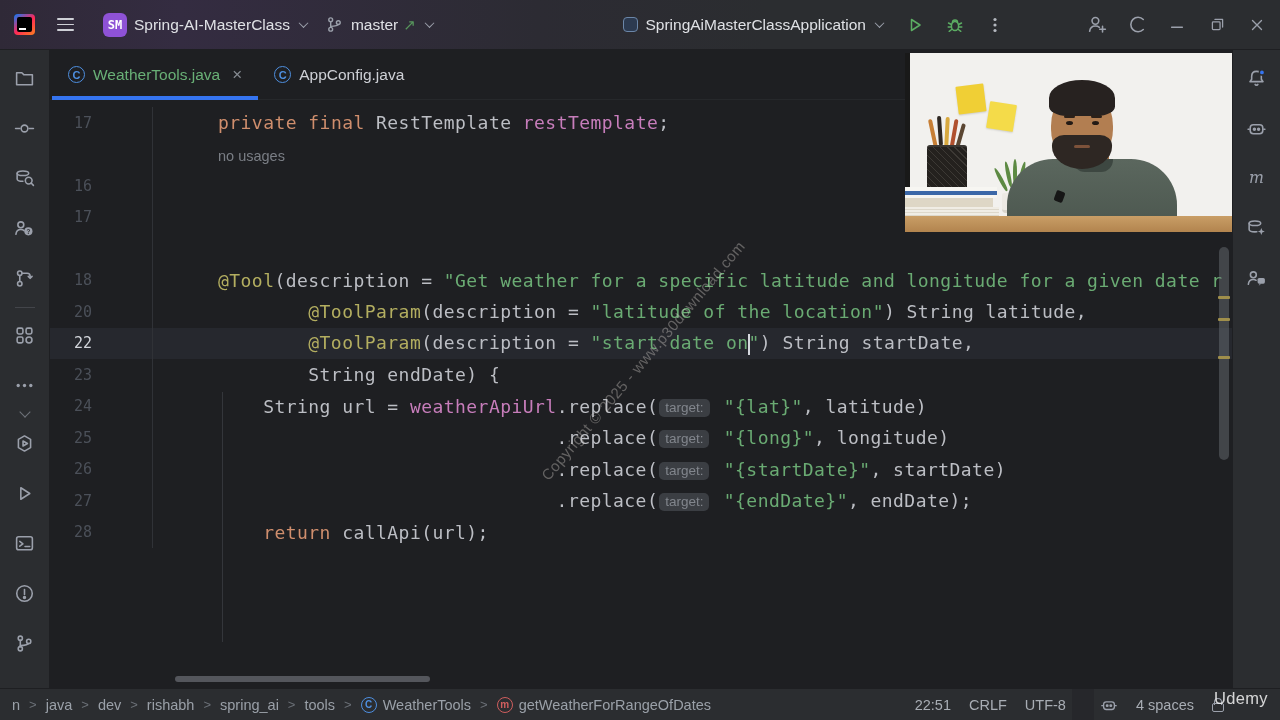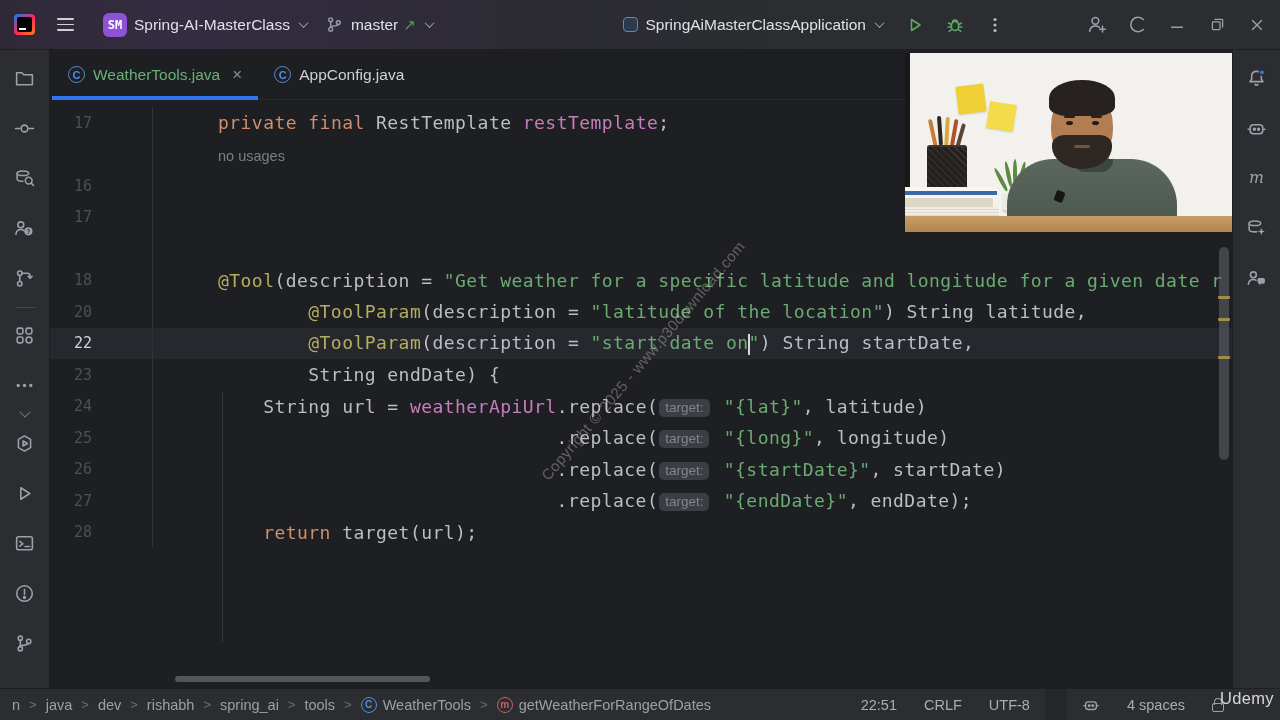--- a/index.html
+++ b/index.html
@@ -83,27 +83,27 @@
 
   
   .statusbar{height:32px;flex:none;background:#2b2d30;border-top:1px solid #1e1f22;
     display:flex;align-items:center;padding:0 10px 0 12px;font-size:14.5px;color:#9aa0a8;}
   .crumbs{display:flex;align-items:center;gap:9px;white-space:nowrap;overflow:hidden;}
   .bsep{color:#6b7077;font-size:13px;}
   .bitem{display:flex;align-items:center;gap:6px;}
   .bicon{width:16px;height:16px;border-radius:50%;border:1.5px solid #4e8fe0;color:#4e8fe0;flex:none;
     font:bold 10px "Liberation Sans",sans-serif;display:flex;align-items:center;justify-content:center;}
   .bicon.method{border-color:#cf5e5e;color:#cf5e5e;}
-  .status-right{margin-left:auto;display:flex;align-items:center;gap:27px;color:#a8adb4;}
+  .status-right{margin-left:auto;display:flex;align-items:center;gap:18px;color:#a8adb4;}
   .dark-seg{width:22px;height:32px;background:#26272b;margin:0 -12px;}
   .lockwrap{position:relative;display:flex;align-items:center;width:58px;}
   .lock{width:12px;height:9px;border:1.5px solid #9ba0ab;border-radius:2px;position:relative;margin-top:5px;}
   .lock:before{content:"";position:absolute;left:1px;top:-6px;width:6px;height:6px;border:1.5px solid #9ba0ab;
     border-bottom:none;border-radius:4px 4px 0 0;}
-  .udemy{position:absolute;left:8px;top:-9px;color:rgba(243,243,243,.85);font-weight:500;
+  .udemy{position:absolute;left:2px;top:-9px;color:rgba(243,243,243,.85);font-weight:500;
     font-size:16.5px;letter-spacing:.3px;font-style:normal;}
 
   
   .watermark-diag{position:absolute;left:438px;top:352px;width:410px;text-align:center;z-index:40;
     transform:rotate(-50deg);color:rgba(212,208,202,.38);font-size:15px;letter-spacing:.5px;pointer-events:none;}
 
   
   .webcam{position:absolute;left:905px;top:53px;width:327px;height:179px;background:#f2f1ee;z-index:50;overflow:hidden;}
   .webcam div{position:absolute;}
   .cam-edge{left:0;top:0;width:5px;height:100%;background:#191919;}
@@ -390,21 +390,21 @@
               <span class="codeline"><span class="tk-pl">                              .replace(</span><span class="tk-chip">target:</span><span class="tk-pl"> </span><span class="tk-str">"{startDate}"</span><span class="tk-pl">, startDate)</span></span>
             </div>
             <div class="crow">
               <span class="lnum">27</span>
               <span class="gut"></span>
               <span class="codeline"><span class="tk-pl">                              .replace(</span><span class="tk-chip">target:</span><span class="tk-pl"> </span><span class="tk-str">"{endDate}"</span><span class="tk-pl">, endDate);</span></span>
             </div>
             <div class="crow">
               <span class="lnum">28</span>
               <span class="gut"></span>
-              <span class="codeline"><span class="tk-pl">    </span><span class="tk-kw">return</span><span class="tk-pl"> target(url);</span></span>
+              <span class="codeline"><span class="tk-pl">    </span><span class="tk-kw">return</span><span class="tk-pl"> callApi(url);</span></span>
             </div>
           </div>
         <div class="indent-guide"></div>
         <div class="hscroll"></div>
         <div class="vscroll"></div>
         <div class="vmark" style="top:196px"></div>
         <div class="vmark" style="top:218px"></div>
         <div class="vmark" style="top:256px"></div>
       </div>
     </div>

